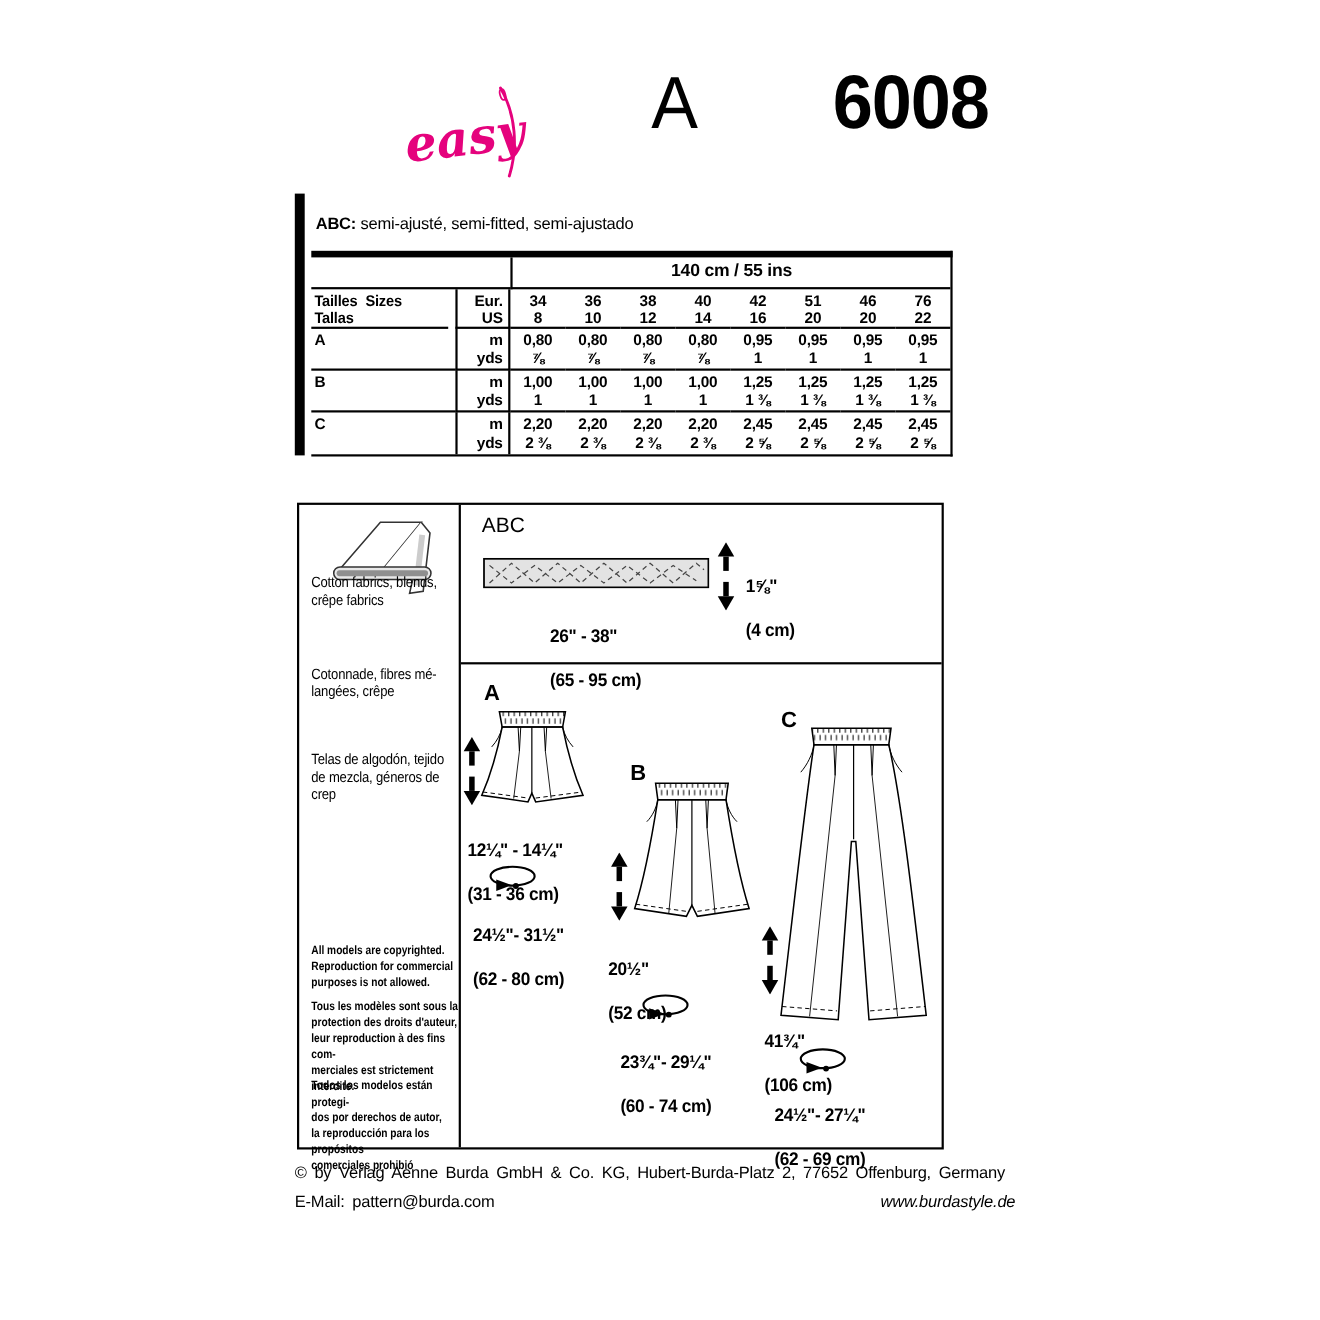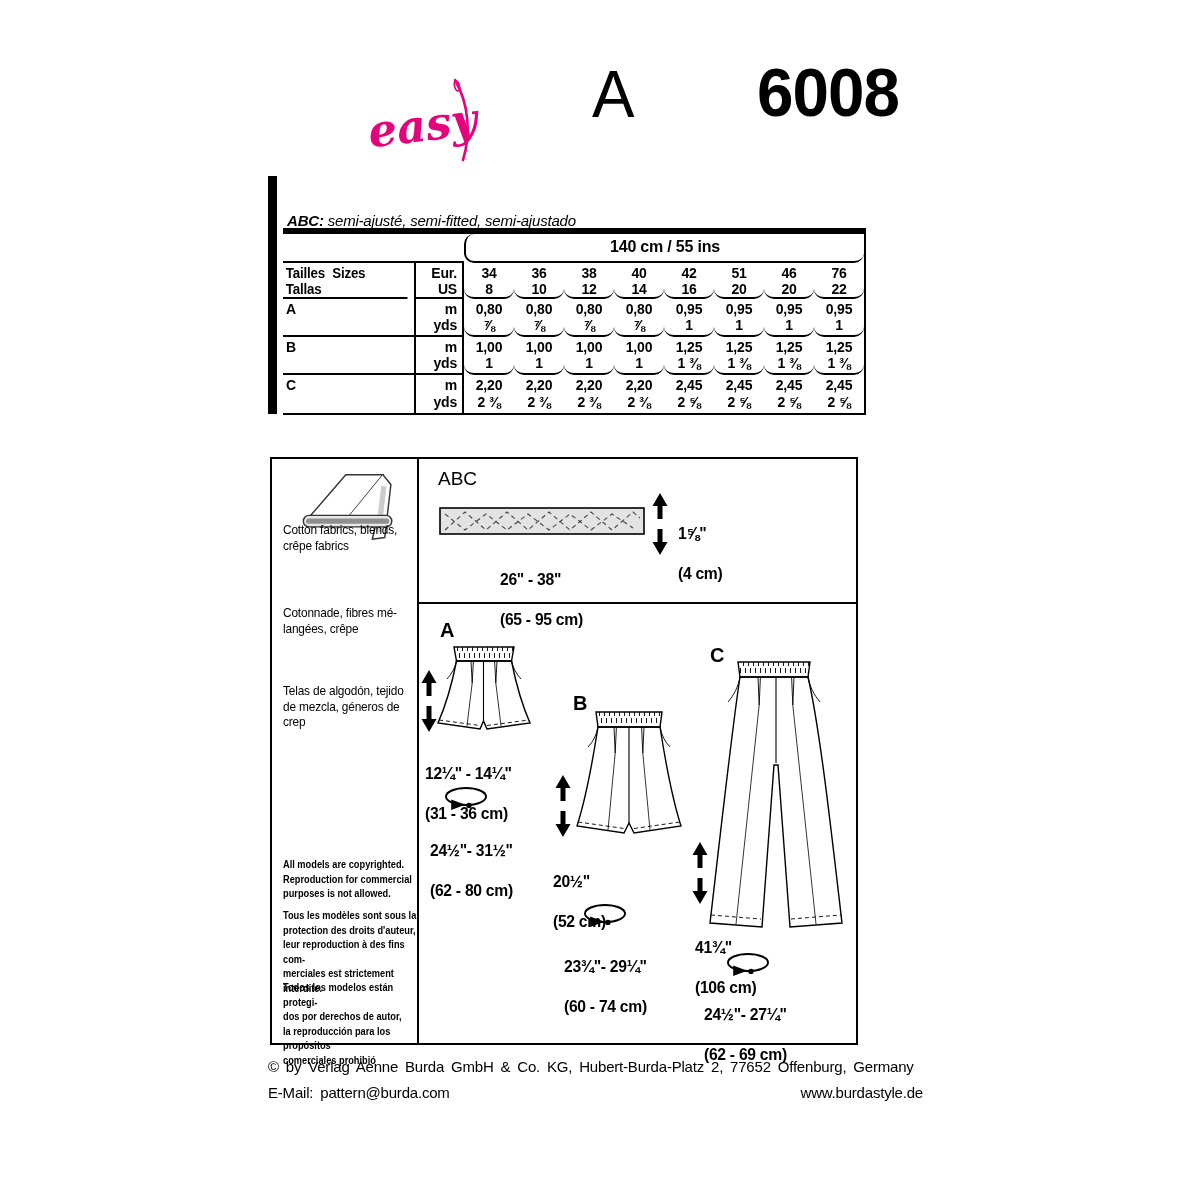--- a/index.html
+++ b/index.html
@@ -18,21 +18,21 @@
   .title-sub b{margin-right:4px;}
   .black-bar{width:9px;background:#000;}
   
   #size-table{box-sizing:border-box;border-top:6px solid #000;border-bottom:2px solid #000;
               border-right:2px solid #000;display:grid;
               grid-template-columns:131px 50px repeat(8,50px);
               grid-template-rows:29px 36px 38px 38px 38px;
               font-size:14px;font-weight:700;}
   .tc{display:flex;flex-direction:column;justify-content:space-between;padding:2px 0 3px 0;
       letter-spacing:-.2px;box-sizing:border-box;}
-  .tc.center{align-items:center;text-align:left;border-radius:10px;}
+  .tc.center{align-items:center;text-align:left;}
   .tc.right{align-items:flex-end;text-align:right;padding-right:5px;}
   .tc.left{align-items:flex-start;padding-left:3px;}
   .tc.mid{justify-content:center;}
   .b-b{border-bottom:2px solid #000;}
   .b-l{border-left:2px solid #000;}
   .wh-cell{grid-column:3/11;font-size:16px;}
   .span2{grid-column:1/3;}
   .rl-header{word-spacing:4px;transform:scaleX(.95);transform-origin:0 50%;}
   
   #diagram-box{box-sizing:border-box;border:2px solid #000;}
@@ -41,37 +41,37 @@
   .fabric-note{font-size:13.5px;line-height:15.5px;letter-spacing:-.2px;white-space:pre-line;
                width:158px;transform:scaleX(.88);transform-origin:0 0;}
   .copy-note{font-size:11px;font-weight:700;line-height:14.5px;white-space:pre-line;
              width:172px;transform:scaleX(.84);transform-origin:0 0;}
   .garment-letter{font-size:20px;font-weight:700;}
   .abc-label{font-size:19px;font-weight:400;}
   .measure{font-size:16.5px;font-weight:700;line-height:20px;letter-spacing:-.3px;white-space:pre-line;
            transform:scaleX(.95);transform-origin:0 0;}
   
   .footer-line{font-size:15px;letter-spacing:-.2px;word-spacing:3px;}
-  .footer-right{text-align:right;}
+  .footer-right{text-align:right;font-style:italic;}
 </style>
 </head>
 <body>
 
 <div id="canvas">
 
   <div class="abs logo-easy pink" style="left:368px;top:103px;">easy</div>
   <svg class="abs" style="left:448px;top:76px;" width="24" height="86" viewBox="0 0 24 86">
     <path d="M15,84 C23,58 21,28 7,4" fill="none" stroke="#e5027d" stroke-width="2.6" stroke-linecap="round"></path>
     <ellipse cx="9" cy="10" rx="2.4" ry="5" fill="none" stroke="#e5027d" stroke-width="1.6" transform="rotate(-16 9 10)"></ellipse>
   </svg>
   <div class="abs view-letter" style="left:592px;top:60px;">A</div>
   <div class="abs pattern-number" style="left:757px;top:58px;">6008</div>
 
   <div class="abs black-bar" style="left:268px;top:176px;height:238px;"></div>
-  <div class="abs title-sub" style="left:287px;top:212px;font-style:italic;">
+  <div class="abs title-sub" style="left:287px;top:195px;">
     <b>ABC:</b><span>semi-ajusté, semi-fitted, semi-ajustado</span>
   </div>
 
   <div id="size-table" class="abs" style="left:283px;top:228px;width:583px;height:187px;">
 
     <div class="tc span2 b-b"></div>
     <div class="tc wh-cell center mid b-b b-l">140 cm / 55 ins</div>
 
     <div class="tc left b-b rl-header">Tailles Sizes Tallas</div>
     <div class="tc right b-b b-l" style="border-right:2px solid #000;">

